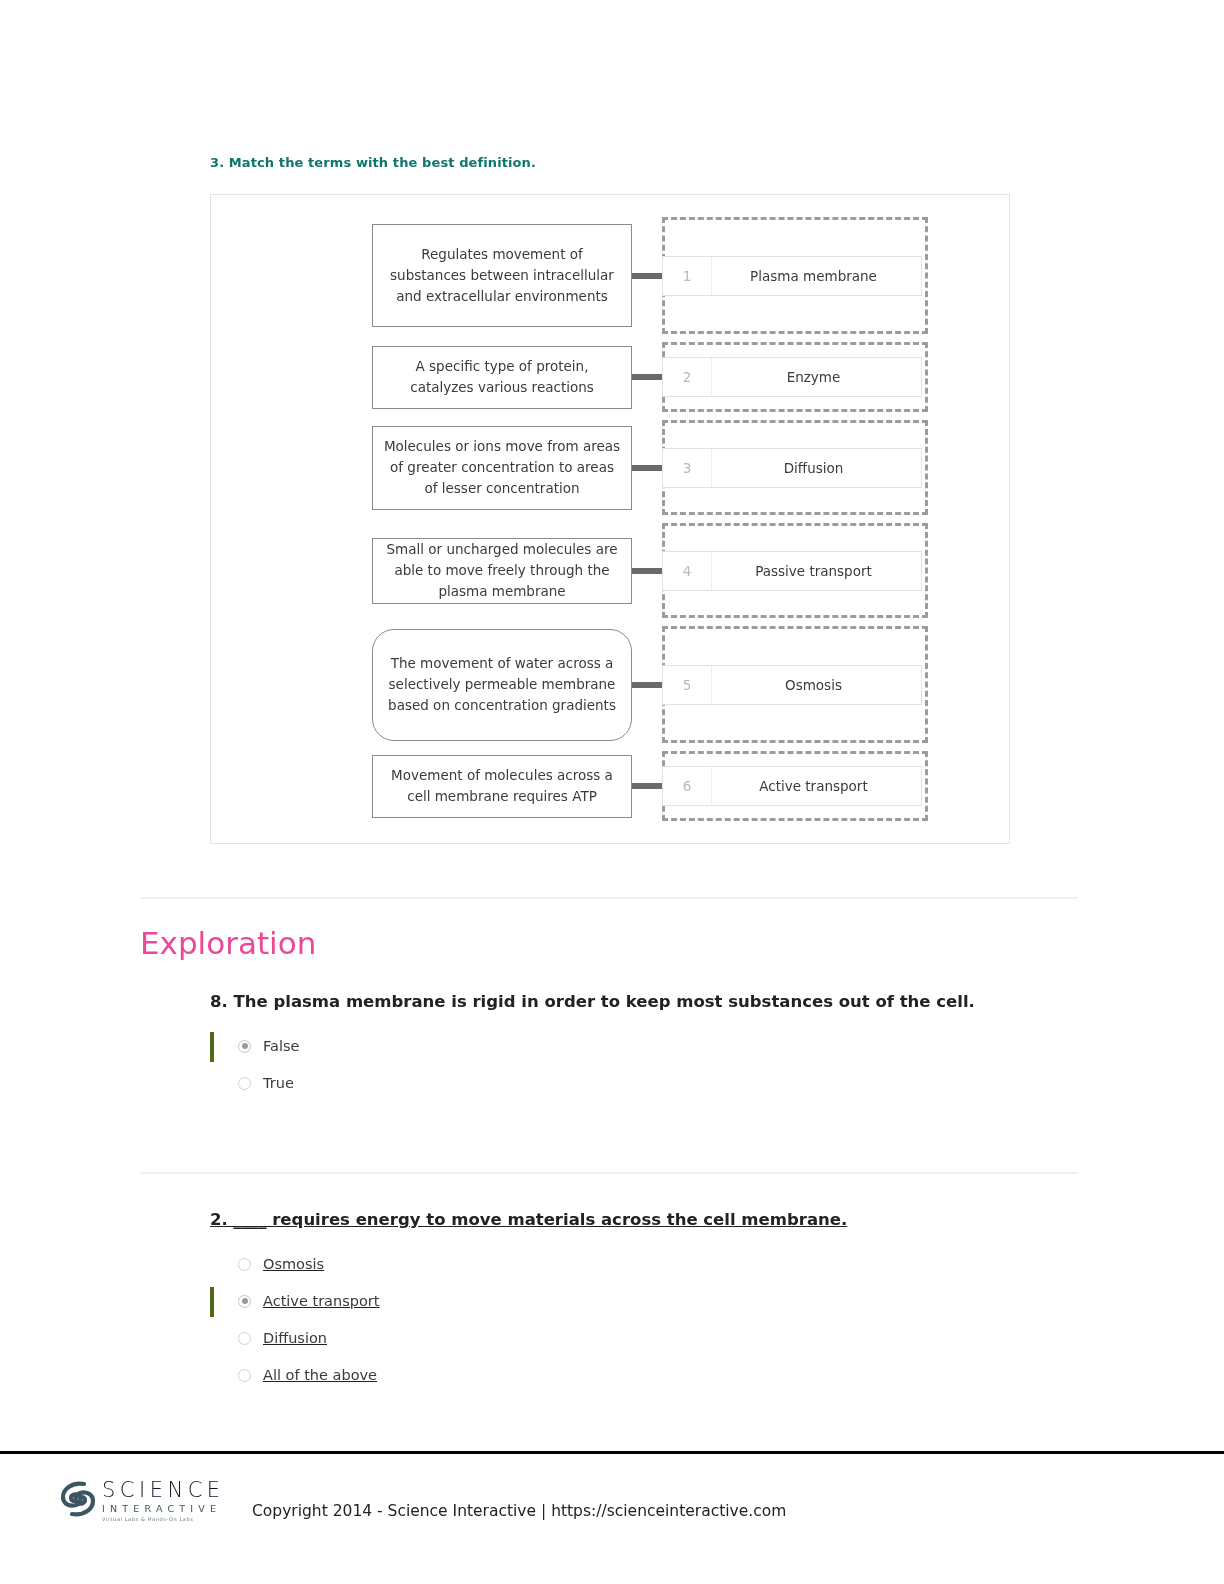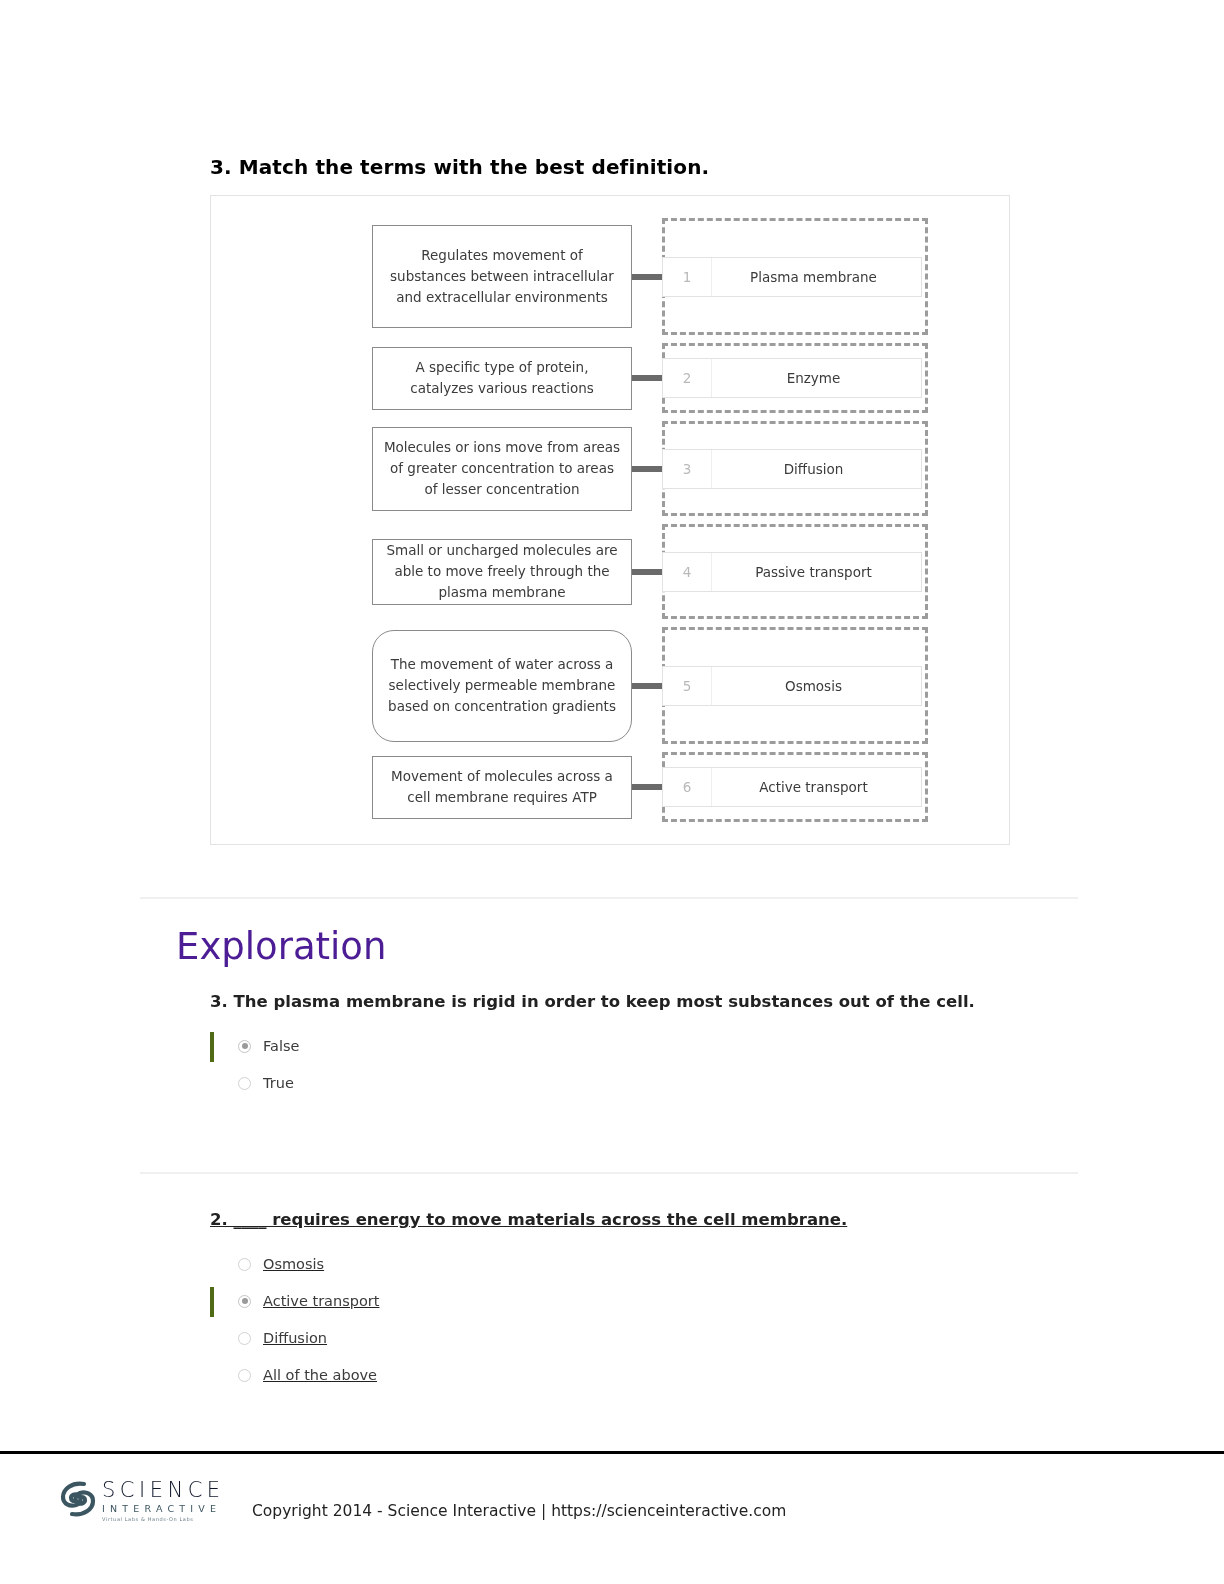--- a/index.html
+++ b/index.html
@@ -11,24 +11,24 @@
     position:relative;
     overflow:hidden;
   }
 
   
   .q3-wrap{ position:absolute; left:210px; top:155px; width:800px; }
 
   .q3-title{
     font-family:"DejaVu Sans", sans-serif;
     font-weight:bold;
-    font-size:20px;
-    color:#000000;
+    font-size:13px;
+    color:#0f766e;
     letter-spacing:.1px;
-    margin:0 0 16px 0;
+    margin:0 0 24px 0;
   }
 
   .match-panel{
     border:1px solid #e3e3e3;
     background:#fff;
     height:650px;
     position:relative;
     box-sizing:border-box;
   }
 
@@ -116,25 +116,24 @@
     width:938px;
     height:2px;
     background:#f0f0f0;
   }
 
   
   .section-head{
     position:absolute;
     left:140px;
     top:925px;
-    font-size:37px;
+    font-size:31px;
     font-weight:400;
-    color:#4c1d95;
+    color:#ec4899;
     font-family:"DejaVu Sans", sans-serif;
-    margin-left:36px;
   }
 
   .question{ position:absolute; left:210px; width:790px; }
 
   .q-text{
     font-weight:bold;
     font-size:16.5px;
     line-height:1.45;
     color:#222;
     margin:0 0 14px 0;
@@ -302,21 +301,21 @@
       </div>
   </div>
 </div>
 
 <div class="rule" style="top:897px;"></div>
 <div class="rule" style="top:1172px;"></div>
 
 <div class="section-head">Exploration</div>
 
 <div class="question" id="question-1" style="top:990px;">
-    <div class="q-text">3. The plasma membrane is rigid in order to keep most substances out of the cell.</div>
+    <div class="q-text">8. The plasma membrane is rigid in order to keep most substances out of the cell.</div>
     <div class="opt selected">
       <span class="sel-bar"></span>
       <span class="radio"></span>
       <span class="opt-label">False</span>
     </div>
     <div class="opt">
       <span class="radio"></span>
       <span class="opt-label">True</span>
     </div>
   </div>

